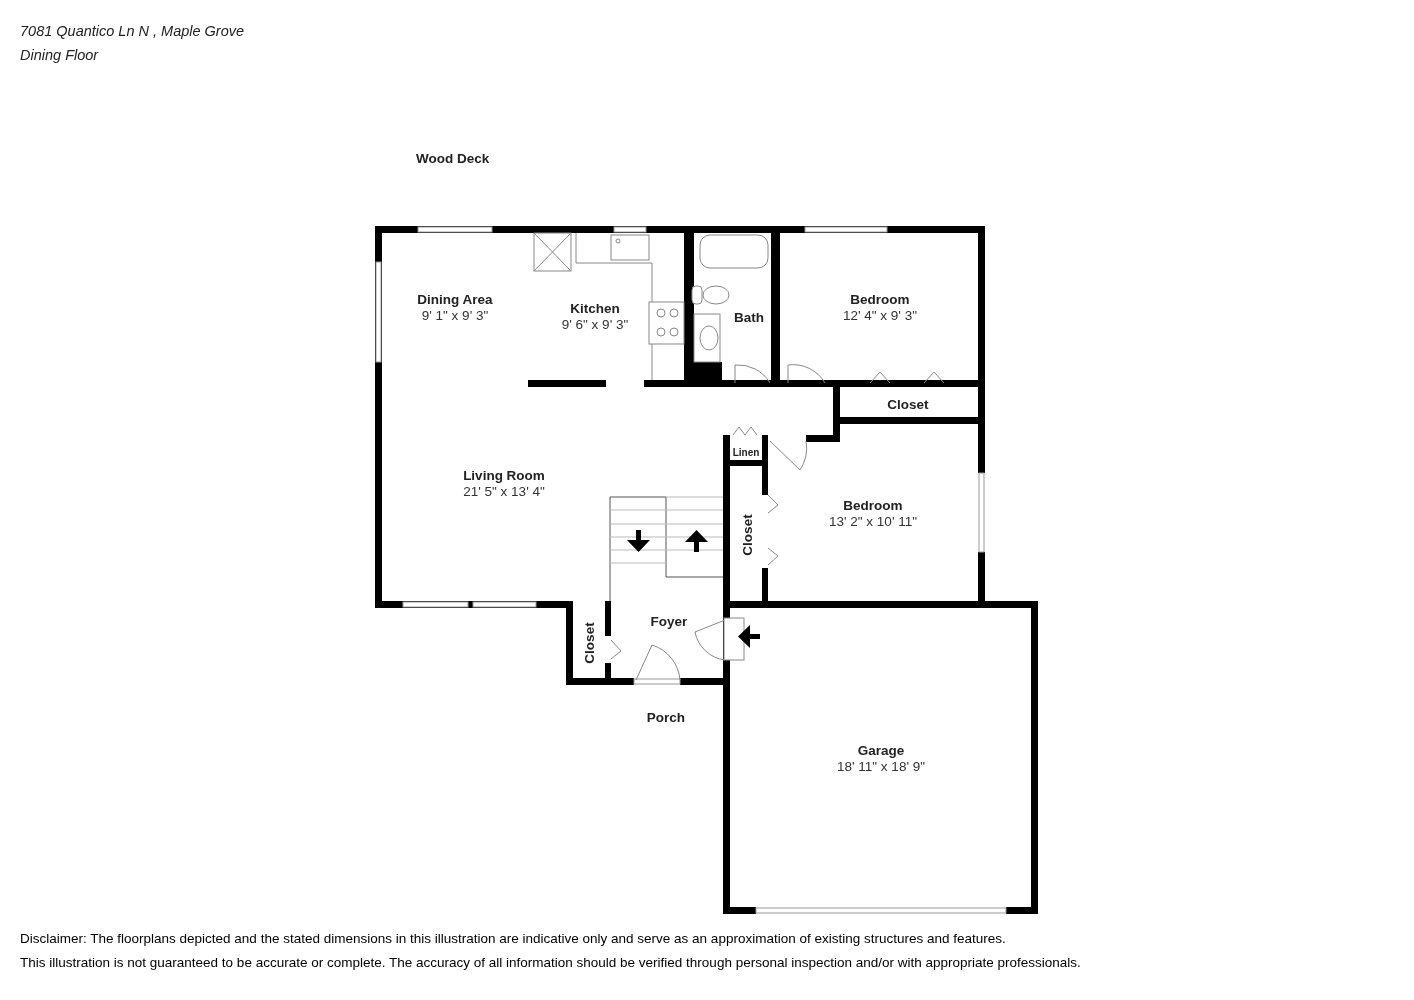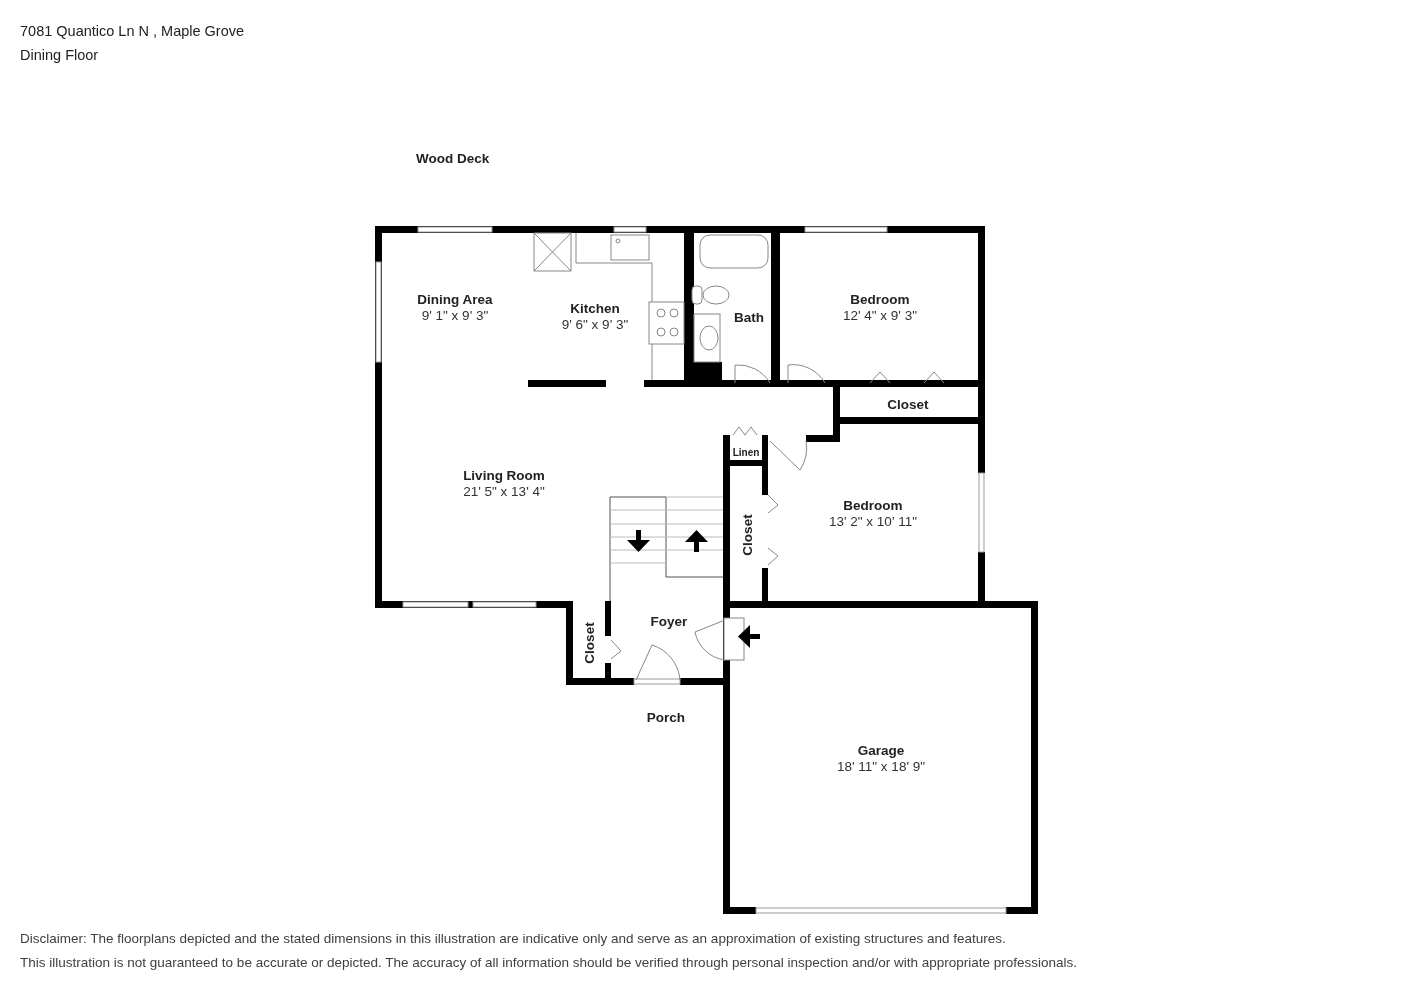--- a/index.html
+++ b/index.html
@@ -1,19 +1,19 @@
 <!DOCTYPE html>
 <html><head>
 <meta charset="utf-8">
 <style>
   html, body { margin: 0; padding: 0; background: #ffffff; }
   body { width: 1414px; height: 1000px; position: relative; overflow: hidden;
          font-family: "Liberation Sans", sans-serif; color: #222; }
-  .hdr { position: absolute; left: 20px; font-size: 14.5px; color: #222; }
-  .disc { position: absolute; left: 20px; font-size: 13.5px; color: #404040; }
+  .hdr { position: absolute; left: 20px; font-size: 14.5px; color: #222; font-style: italic; }
+  .disc { position: absolute; left: 20px; font-size: 13.5px; color: #000000; }
   svg { position: absolute; left: 0; top: 0; }
   .rname { font-family: "Liberation Sans", sans-serif; font-weight: bold; font-size: 13.5px; fill: #222; }
   .rdim { font-family: "Liberation Sans", sans-serif; font-size: 13.5px; fill: #333; }
   .small { font-family: "Liberation Sans", sans-serif; font-weight: bold; font-size: 10px; fill: #222; }
   .wall { fill: #000; }
   .win { fill: #fff; stroke: #999; stroke-width: 1; }
   .thin { fill: none; stroke: #888; stroke-width: 1; }
   .fix { fill: #fff; stroke: #888; stroke-width: 1; }
 </style>
 </head>
@@ -149,13 +149,13 @@
   <text class="rdim" x="873" y="526" text-anchor="middle">13' 2" x 10' 11"</text>
   <text class="rname" x="0" y="0" text-anchor="middle" transform="translate(752,535) rotate(-90)">Closet</text>
   <text class="rname" x="669" y="626" text-anchor="middle">Foyer</text>
   <text class="rname" x="0" y="0" text-anchor="middle" transform="translate(594,643) rotate(-90)">Closet</text>
   <text class="rname" x="666" y="722" text-anchor="middle">Porch</text>
   <text class="rname" x="881" y="755" text-anchor="middle">Garage</text>
   <text class="rdim" x="881" y="771" text-anchor="middle">18' 11" x 18' 9"</text>
 </svg>
 
 <div class="disc" style="top:931px">Disclaimer: The floorplans depicted and the stated dimensions in this illustration are indicative only and serve as an approximation of existing structures and features.</div>
-<div class="disc" style="top:955px">This illustration is not guaranteed to be accurate or depicted. The accuracy of all information should be verified through personal inspection and/or with appropriate professionals.</div>
+<div class="disc" style="top:955px">This illustration is not guaranteed to be accurate or complete. The accuracy of all information should be verified through personal inspection and/or with appropriate professionals.</div>
 
 </body></html>

